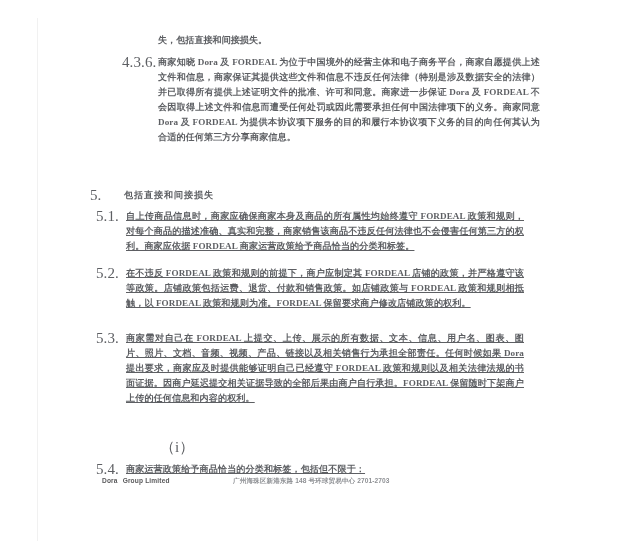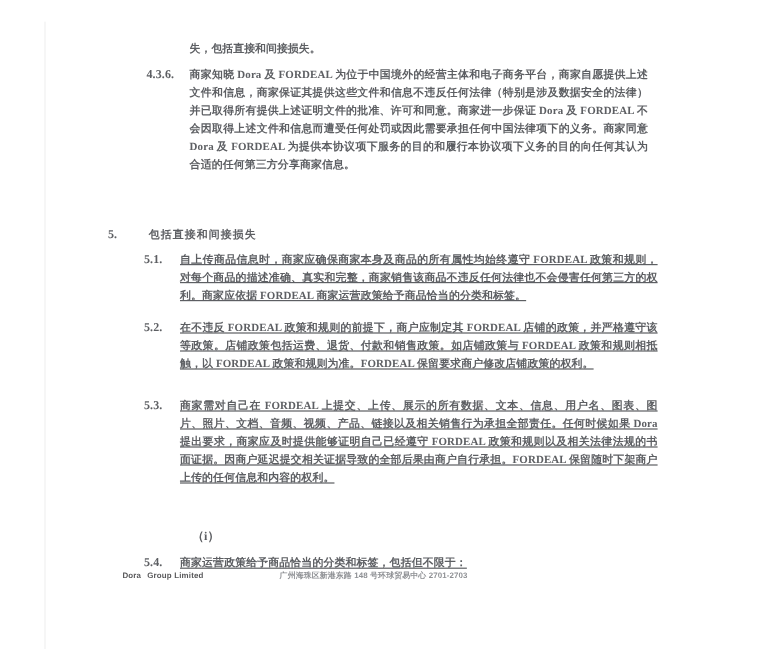--- a/index.html
+++ b/index.html
@@ -55,22 +55,22 @@
     letter-spacing: 0.1px;
     text-align: justify;
     text-justify: inter-ideograph;
     font-weight: bold;
   }
   .para .num {
     position: absolute;
     left: 0;
     top: 0;
     color: #5d5f63;
-    font-weight: bold;
-    font-size: 10px;
+    font-weight: normal;
+    font-size: 15px;
     line-height: 15.1px;
     white-space: nowrap;
   }
   .para .txt {
     display: block;
     color: #5d5f63;
   }
 
   
   .cont-line {
@@ -98,21 +98,21 @@
   .heading {
     position: absolute;
     left: 90px;
     top: 188px;
     width: 450px;
   }
   .heading .num { left: 0; width: 34px; }
   .heading .txt { margin-left: 34px; letter-spacing: 0.9px; }
 
   
-  .lvl2 { position: absolute; left: 120px; width: 428px; }
+  .lvl2 { position: absolute; left: 96px; width: 428px; }
   .lvl2 .num { left: 0; width: 30px; }
   .lvl2 .txt { margin-left: 30px; text-decoration: underline; }
 
   #para-5-1 { top: 209px; }
   #para-5-2 { top: 266px; }
   #para-5-3 { top: 331px; }
   #para-5-4 { top: 418px; margin-top: 44px; }
 
   
   .lvl3r {

